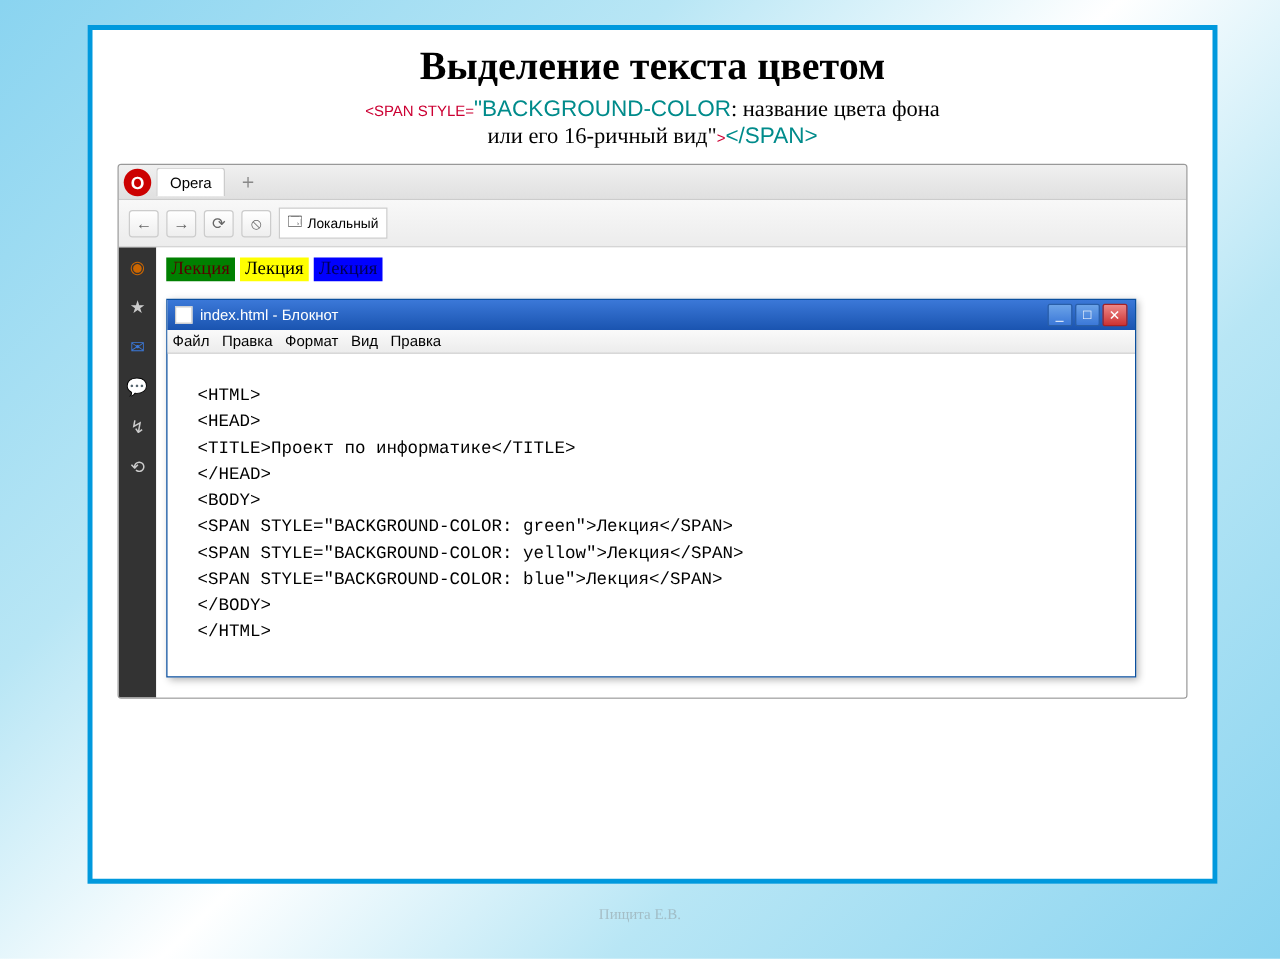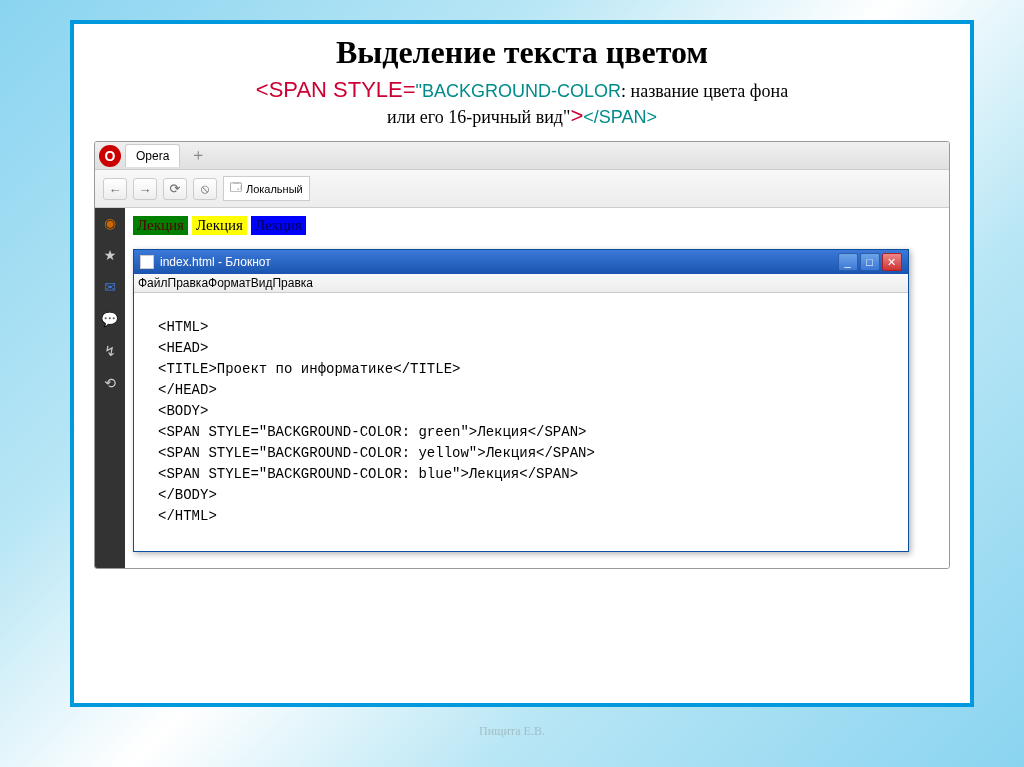--- a/index.html
+++ b/index.html
@@ -33,21 +33,21 @@
     .slide-subtitle {
       font-size: 18px;
       text-align: center;
       color: #000;
       line-height: 1.4;
     }
     .code-line {
       text-align: center;
       font-size: 18px;
     }
-    .tag-red { color: #cc0033; font-family: 'Trebuchet MS', sans-serif; font-size: 22px; }
+    .tag-red { color: #cc0033; font-family: 'Trebuchet MS', sans-serif; font-size: 12px; }
     .tag-blue { color: #008B8B; font-family: 'Trebuchet MS', sans-serif; font-size: 18px; }
     .browser-window {
       margin-top: 12px;
       border: 1px solid #999;
       background: #f5f5f5;
       border-radius: 3px;
       overflow: hidden;
       font-family: 'Segoe UI', Tahoma, sans-serif;
       font-size: 13px;
     }
@@ -210,20 +210,21 @@
       display: flex;
       align-items: center;
       justify-content: center;
     }
     .win-btn.close { background: linear-gradient(#e88, #c33); border-color: #a22; }
     .notepad-menu {
       background: linear-gradient(#fafafa, #ececec);
       border-bottom: 1px solid #ccc;
       padding: 2px 4px;
       display: flex;
+      gap: 10px;
       font-size: 12px;
       color: #000;
     }
     .notepad-content {
       padding: 24px;
       font-family: 'Courier New', monospace;
       font-size: 14px;
       line-height: 1.5;
       color: #000;
       white-space: pre;

